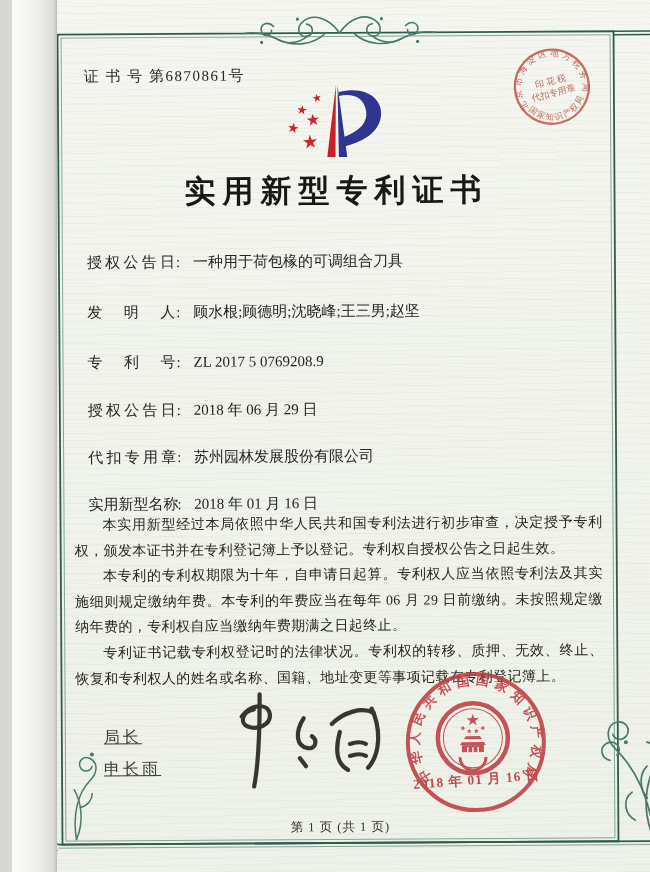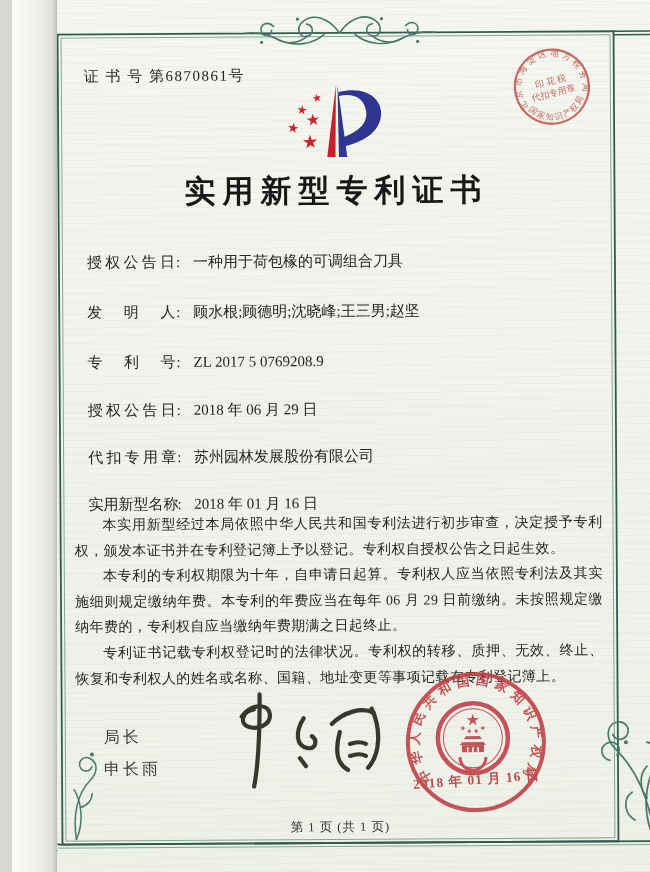--- a/index.html
+++ b/index.html
@@ -22,21 +22,21 @@
          font-size:31px;font-weight:700;letter-spacing:7px;color:#171717;}
   .row{position:absolute;left:76px;font-size:15px;color:#242424;white-space:nowrap;}
   .row .lab{display:inline-block;width:88px;text-align:justify;text-align-last:justify;}
   .row .col{margin-left:1px;}
   .row .val{margin-left:9px;}
   .paras{position:absolute;left:62px;top:511px;width:528px;font-size:14px;line-height:25.6px;
          color:#26261f;text-align:justify;letter-spacing:.4px;}
   .paras p{margin:0;text-indent:2em;}
   .director{position:absolute;left:90px;top:726px;font-family:"Liberation Sans","DejaVu Sans",sans-serif;
             font-size:16px;color:#3a3a36;letter-spacing:3px;}
-  .director div{margin-bottom:11px;}
+  .director div{margin-bottom:11px;text-decoration:underline;}
   .signature{position:absolute;left:190px;top:688px;width:200px;height:105px;}
   .office-seal{position:absolute;left:382px;top:663px;width:160px;height:160px;}
   .footer{position:absolute;left:48px;top:819px;width:556px;text-align:center;
           font-size:12.5px;letter-spacing:1px;color:#33332e;}
   .stamp-txt{font-family:"Liberation Serif","DejaVu Serif",serif;}
 </style>
 </head>
 <body>
 
 <div class="stage">

